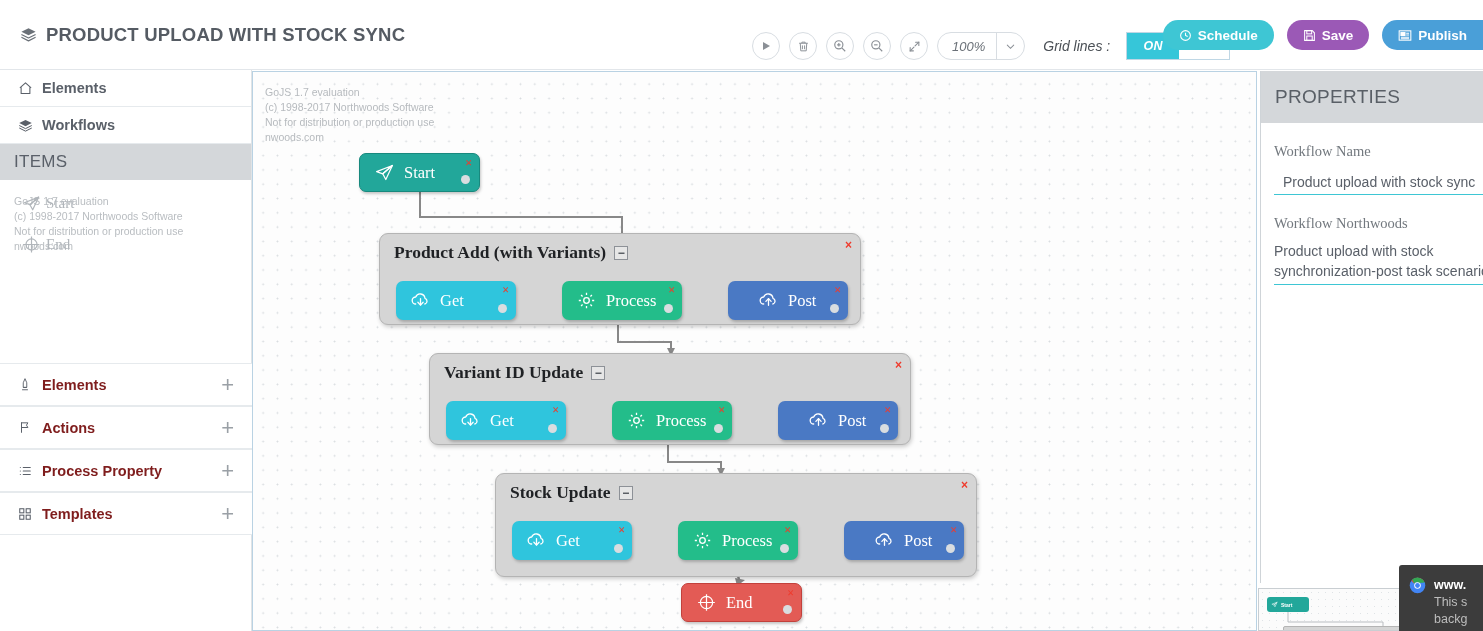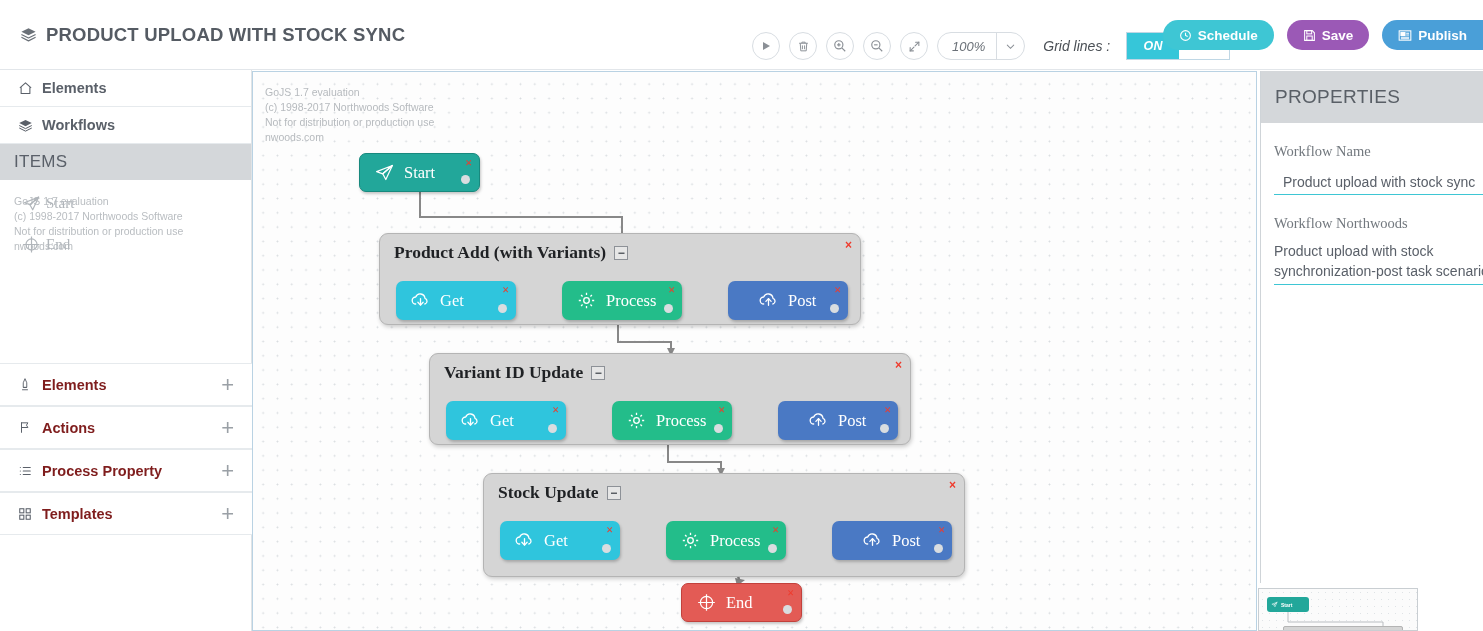--- a/index.html
+++ b/index.html
@@ -633,21 +633,21 @@
             <path d="M12 17.5v-7.5"></path>
               <polyline points="9,13 12,9.8 15,13"></polyline>
           </svg>
         </span>
         <span>Post</span>
         <span class="x">×</span>
         <span class="dot"></span>
       </div>
     </div>
 
-    <div class="group" style="left:230px; top:401px; width:482px; height:104px;">
+    <div class="group" style="left:242px; top:401px; width:482px; height:104px;">
       <div class="gtitle">
         <span>Stock Update</span>
         <span class="collapse">−</span>
       </div>
       <span class="gx">×</span>
 
       <div class="node get" style="left:16px; top:47px; width:120px; height:39px;">
         <span>
           <svg width="21" height="21" viewBox="0 0 24 24" fill="none" stroke="#fff" stroke-width="1.5" stroke-linecap="round" stroke-linejoin="round">
             <path d="M6.5 16a4 4 0 010-8 5.5 5.5 0 0110.6 1.5A3.4 3.4 0 0117 16"></path>
@@ -716,14 +716,32 @@
           <path d="M21 4l-7.5 16L10 13.5 21 4z"></path>
       </svg>
       <span class="mtxt">Start</span>
     </div>
     <svg class="mini-link" width="110" height="16">
       <path d="M1,0 L1,10 L96,10 L96,14" fill="none" stroke="#b9bdc1" stroke-width="1"></path>
     </svg>
     <div class="mini-group"></div>
   </div>
 
+  <div class="notif">
+    <div class="row">
+      <span class="chrome-ico">
+        <svg width="17" height="17" viewBox="0 0 24 24">
+          <circle cx="12" cy="12" r="11" fill="#4285f4"></circle>
+          <path d="M12 1a11 11 0 019.5 5.5H12a5.5 5.5 0 00-4.8 2.8L3.4 5.3A11 11 0 0112 1z" fill="#ea4335"></path>
+          <path d="M3.4 5.3l4.3 6.5A5.5 5.5 0 0012 17.5l-3.5 5.2A11 11 0 013.4 5.3z" fill="#34a853" transform="rotate(120 12 12)"></path>
+          <circle cx="12" cy="12" r="4.6" fill="#fff"></circle>
+          <circle cx="12" cy="12" r="3.4" fill="#4285f4"></circle>
+        </svg>
+      </span>
+      <span class="ntext">
+        <div class="nt1">www.</div>
+        <div class="nt2">This s</div>
+        <div class="nt3">backg</div>
+      </span>
+    </div>
+  </div>
 
 </div>
 
 </body></html>

